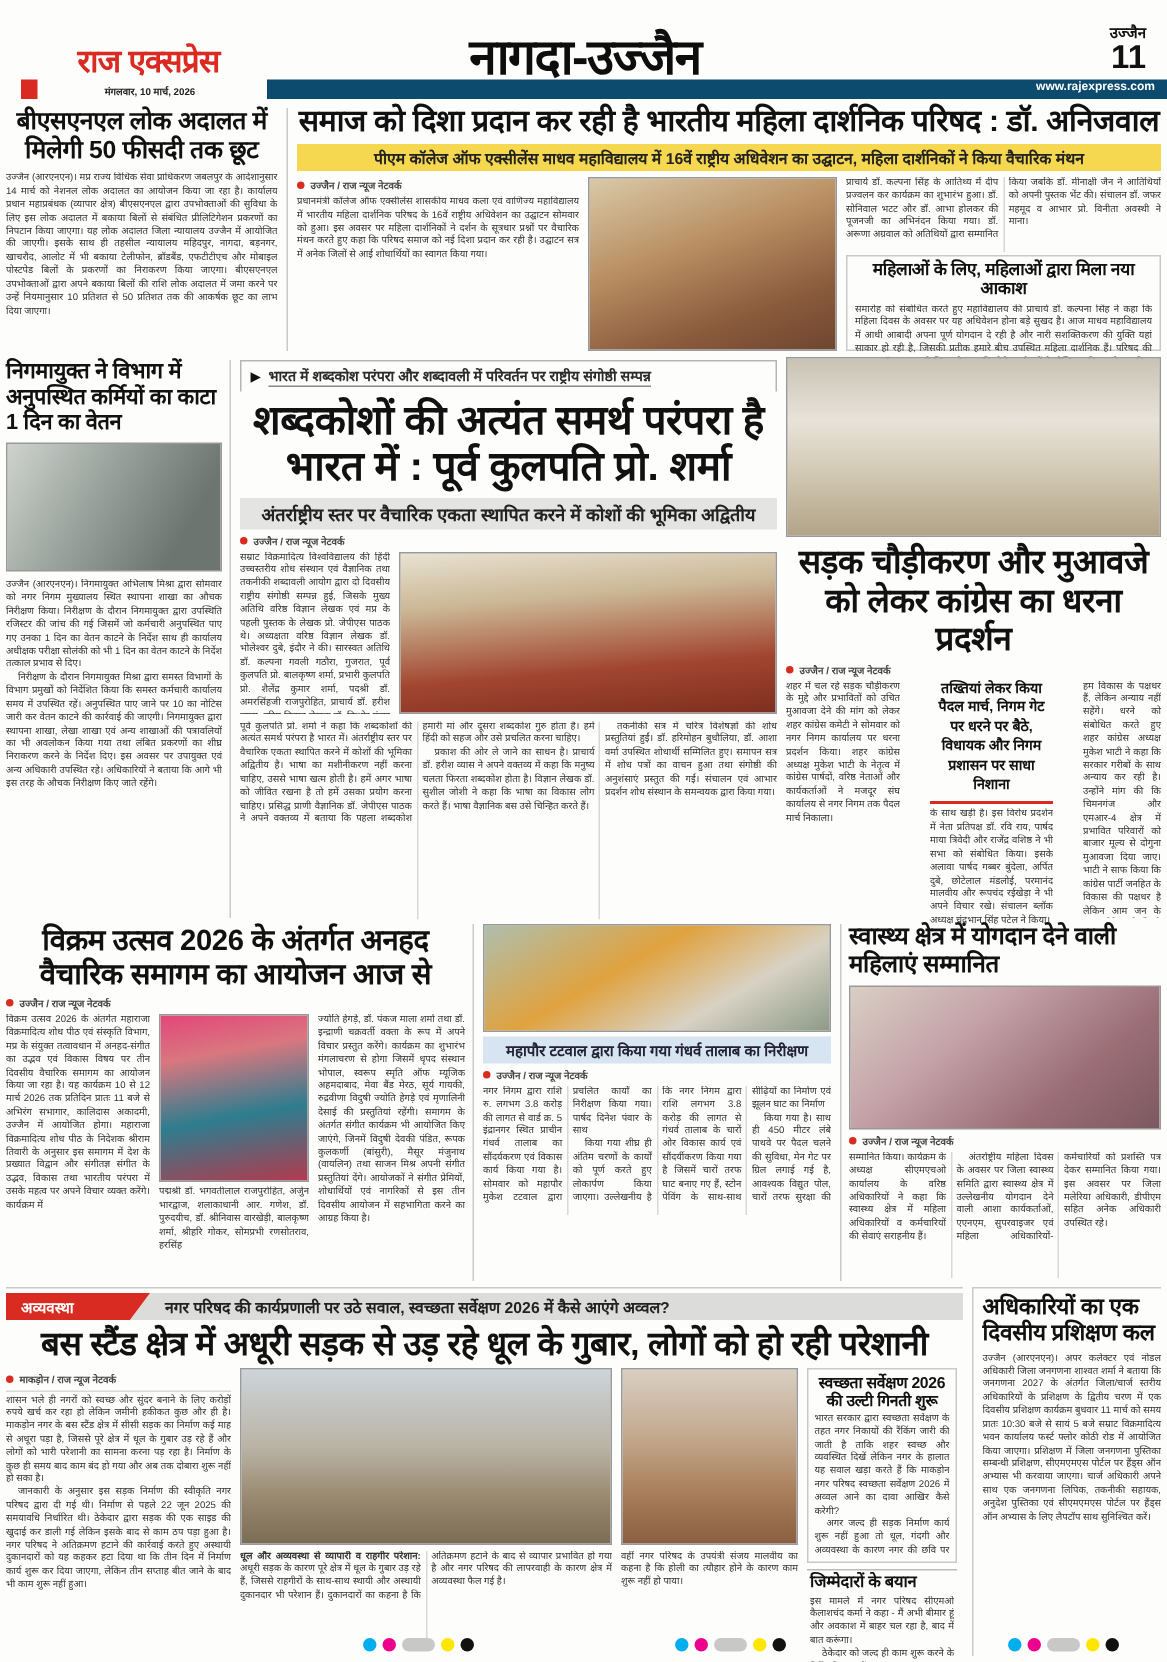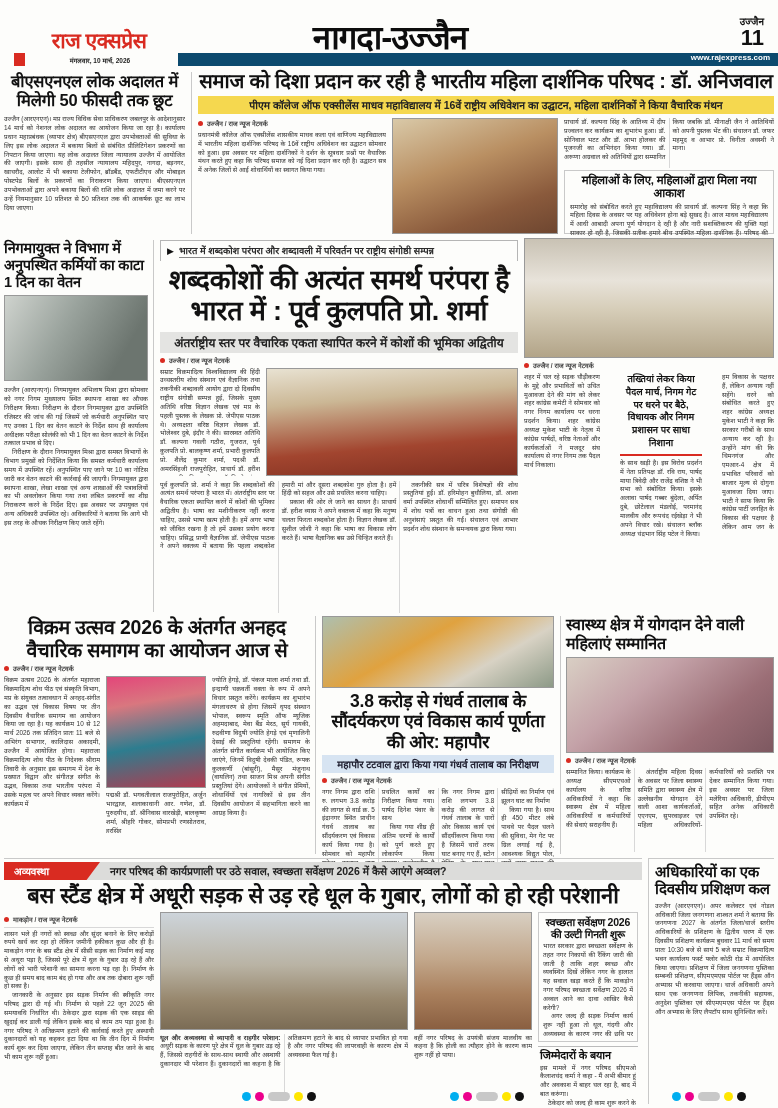--- a/index.html
+++ b/index.html
@@ -112,20 +112,21 @@
     </div>
     <div class="body-text cols-3" style="margin-top:5px;height:132px;">
       <p>पूर्व कुलपति प्रो. शर्मा ने कहा कि शब्दकोशों की अत्यंत समर्थ परंपरा है भारत में। अंतर्राष्ट्रीय स्तर पर वैचारिक एकता स्थापित करने में कोशों की भूमिका अद्वितीय है। भाषा का मशीनीकरण नहीं करना चाहिए, उससे भाषा खत्म होती है। हमें अगर भाषा को जीवित रखना है तो हमें उसका प्रयोग करना चाहिए। प्रसिद्ध प्राणी वैज्ञानिक डॉ. जेपीएस पाठक ने अपने वक्तव्य में बताया कि पहला शब्दकोश हमारी मां और दूसरा शब्दकोश गुरु होता है। हमें हिंदी को सहज और उसे प्रचलित करना चाहिए।</p>
       <p>प्रकाश की ओर ले जाने का साधन है। प्राचार्य डॉ. हरीश व्यास ने अपने वक्तव्य में कहा कि मनुष्य चलता फिरता शब्दकोश होता है। विज्ञान लेखक डॉ. सुशील जोशी ने कहा कि भाषा का विकास लोग करते हैं। भाषा वैज्ञानिक बस उसे चिन्हित करते हैं।</p>
       <p>तकनीकी सत्र में चरित्र विशेषज्ञों की शोध प्रस्तुतियां हुईं। डॉ. हरिमोहन बुधौलिया, डॉ. आशा वर्मा उपस्थित शोधार्थी सम्मिलित हुए। समापन सत्र में शोध पत्रों का वाचन हुआ तथा संगोष्ठी की अनुशंसाएं प्रस्तुत की गईं। संचालन एवं आभार प्रदर्शन शोध संस्थान के समन्वयक द्वारा किया गया।</p>
     </div>
   </div>
 
   <div class="abs" style="left:524px;top:238px;width:250px;height:374px;">
     <div class="photo" style="width:100%;height:120px;background:linear-gradient(180deg,#c9c2b4 0%,#e8e3da 35%,#d6cdb8 60%,#b2a488 100%);"></div>
+    <div class="hl" style="font-size:22px;text-align:center;margin-top:4px;">सड़क चौड़ीकरण और मुआवजे को लेकर कांग्रेस का धरना प्रदर्शन</div>
     <div class="byline">
         <span class="dot"></span>
         <span>उज्जैन / राज न्यूज नेटवर्क</span>
       </div>
     <div style="display:flex;gap:20px;margin-top:2px;">
       <div class="body-text" style="width:76px;height:158px;">
           <p>शहर में चल रहे सड़क चौड़ीकरण के मुद्दे और प्रभावितों को उचित मुआवजा देने की मांग को लेकर शहर कांग्रेस कमेटी ने सोमवार को नगर निगम कार्यालय पर धरना प्रदर्शन किया। शहर कांग्रेस अध्यक्ष मुकेश भाटी के नेतृत्व में कांग्रेस पार्षदों, वरिष्ठ नेताओं और कार्यकर्ताओं ने मजदूर संघ कार्यालय से नगर निगम तक पैदल मार्च निकाला।</p>
         </div>
       <div style="width:82px;">
         <div class="inset-bold">तख्तियां लेकर किया पैदल मार्च, निगम गेट पर धरने पर बैठे, विधायक और निगम प्रशासन पर साधा निशाना</div>
@@ -156,21 +157,20 @@
           </div>
       </div>
       <div class="body-text" style="flex:1;height:158px;">
           <p>ज्योति हेगड़े, डॉ. पंकज माला शर्मा तथा डॉ. इन्द्राणी चक्रवर्ती वक्ता के रूप में अपने विचार प्रस्तुत करेंगे। कार्यक्रम का शुभारंभ मंगलाचरण से होगा जिसमें धृपद संस्थान भोपाल, स्वरूप स्मृति ऑफ म्यूजिक अहमदाबाद, मेवा बैंड मेरठ, सूर्य गायकी, रुद्रवीणा विदुषी ज्योति हेगड़े एवं मृणालिनी देसाई की प्रस्तुतियां रहेंगी। समागम के अंतर्गत संगीत कार्यक्रम भी आयोजित किए जाएंगे, जिनमें विदुषी देवकी पंडित, रूपक कुलकर्णी (बांसुरी), मैसूर मंजुनाथ (वायलिन) तथा साजन मिश्र अपनी संगीत प्रस्तुतियां देंगे। आयोजकों ने संगीत प्रेमियों, शोधार्थियों एवं नागरिकों से इस तीन दिवसीय आयोजन में सहभागिता करने का आग्रह किया है।</p>
         </div>
     </div>
   </div>
 
   <div class="abs" style="left:322px;top:616px;width:232px;height:238px;">
     <div class="photo" style="width:100%;height:72px;background:linear-gradient(150deg,#aebfae 0%,#e0a23f 40%,#d8d2c4 70%,#8d9a87 100%);"></div>
-    <div class="hl" style="font-size:17.5px;text-align:center;margin-top:3px;">3.8 करोड़ से गंधर्व तालाब के सौंदर्यकरण एवं विकास कार्य पूर्णता की ओर: महापौर</div>
     <div class="subbar-blue" style="margin-top:3px;">महापौर टटवाल द्वारा किया गया गंधर्व तालाब का निरीक्षण</div>
     <div class="byline">
         <span class="dot"></span>
         <span>उज्जैन / राज न्यूज नेटवर्क</span>
       </div>
     <div class="body-text cols-4" style="height:86px;">
       <p>नगर निगम द्वारा राशि रु. लगभग 3.8 करोड़ की लागत से वार्ड क्र. 5 इंद्रानगर स्थित प्राचीन गंधर्व तालाब का सौंदर्यकरण एवं विकास कार्य किया गया है। सोमवार को महापौर मुकेश टटवाल द्वारा प्रचलित कार्यों का निरीक्षण किया गया। पार्षद दिनेश पंवार के साथ</p>
       <p>किया गया शीघ्र ही अंतिम चरणों के कार्यों को पूर्ण करते हुए लोकार्पण किया जाएगा। उल्लेखनीय है कि नगर निगम द्वारा राशि लगभग 3.8 करोड़ की लागत से गंधर्व तालाब के चारों ओर विकास कार्य एवं सौंदर्यीकरण किया गया है जिसमें चारों तरफ घाट बनाए गए हैं, स्टोन पेविंग के साथ-साथ सीढ़ियों का निर्माण एवं झूलन घाट का निर्माण</p>
       <p>किया गया है। साथ ही 450 मीटर लंबे पाथवे पर पैदल चलने की सुविधा, मेन गेट पर ग्रिल लगाई गई है, आवश्यक विद्युत पोल, चारों तरफ सुरक्षा की दृष्टि से बाउंड्रीवॉल, गजीबो, फाउंटेन, तालाब के आसपास हरियाली हेतु प्लांटेशन इत्यादि कार्य करवाए गए हैं। इस दौरान एमआईसी सदस्य प्रकाश शर्मा, पार्षद पंकज चौधरी उपस्थित रहे।</p>
 

